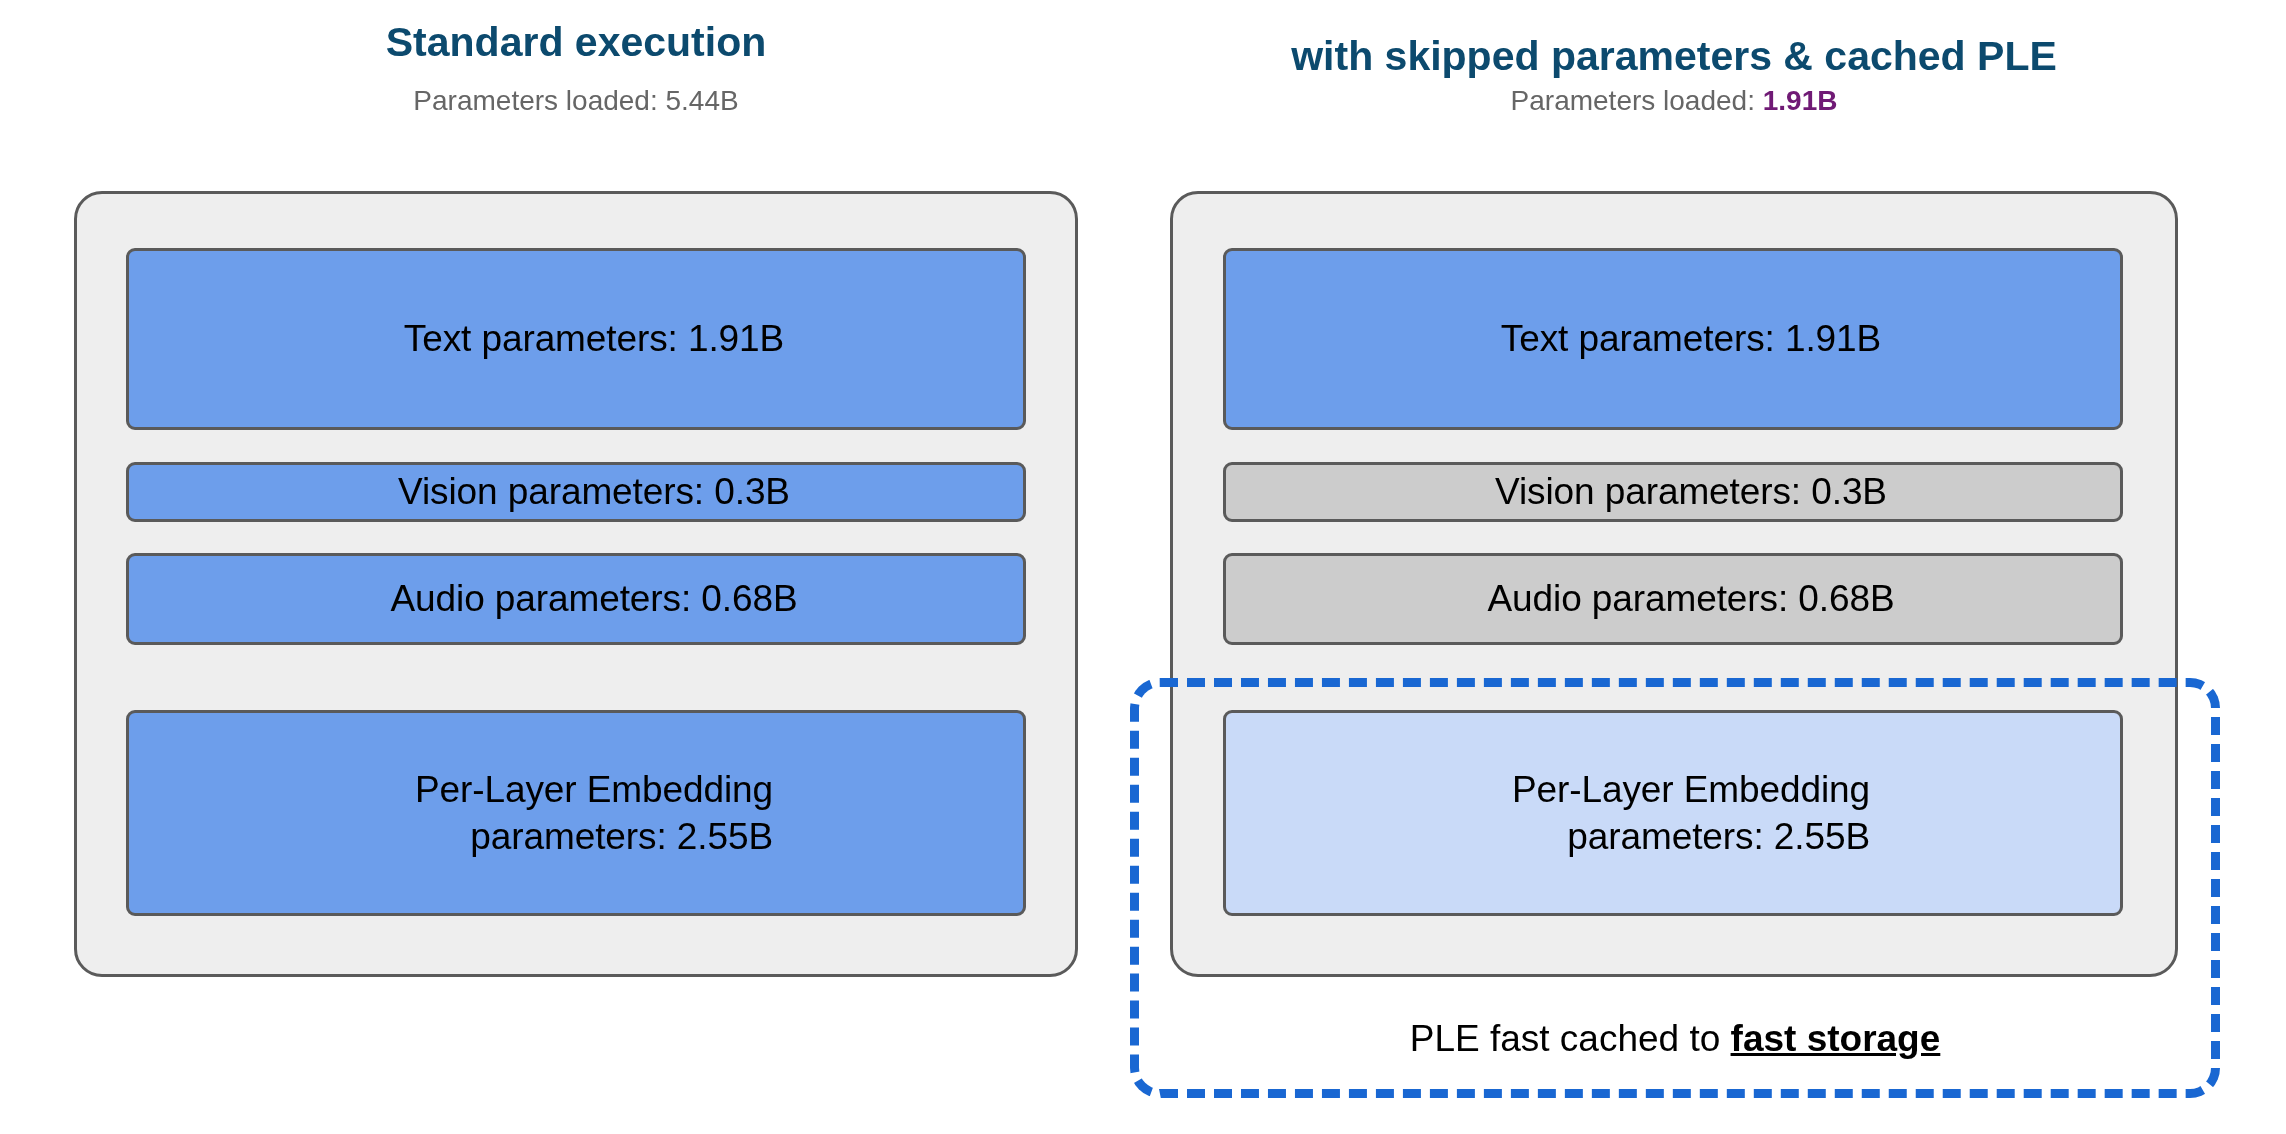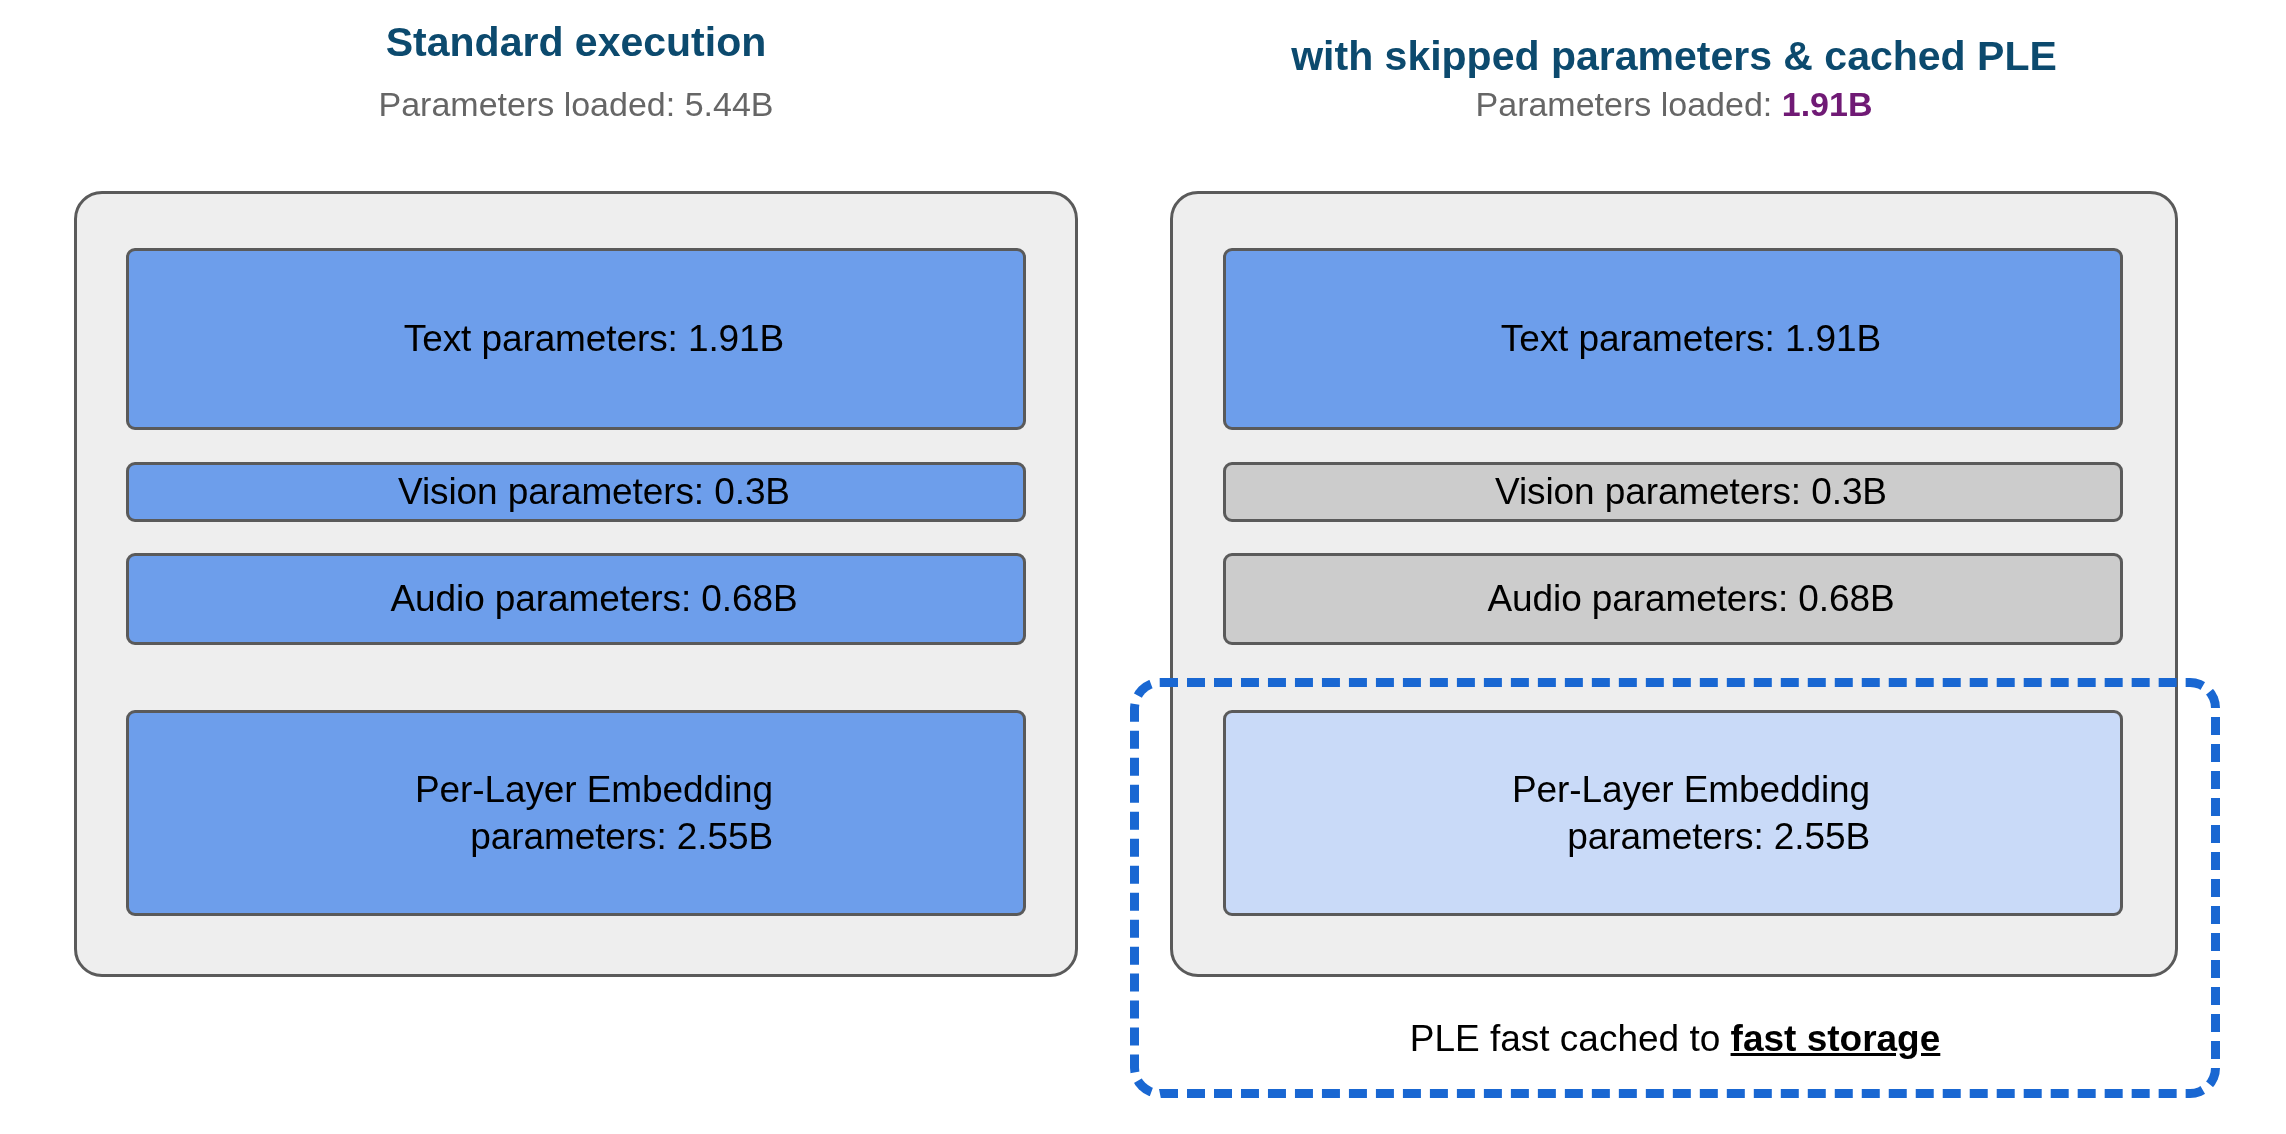--- a/index.html
+++ b/index.html
@@ -18,21 +18,21 @@
     text-align:center;
     font-weight:bold;
     font-size:41px;
     color:#0c4a6e;
     line-height:1.0;
     white-space:nowrap;
   }
   .col-sub{
     position:absolute;
     text-align:center;
-    font-size:34px;
+    font-size:28px;
     color:#666666;
     line-height:1.0;
     white-space:nowrap;
   }
   .col-sub b{font-weight:bold;color:#701a75;}
 
   
   .panel{
     position:absolute;
     background:#eeeeee;

